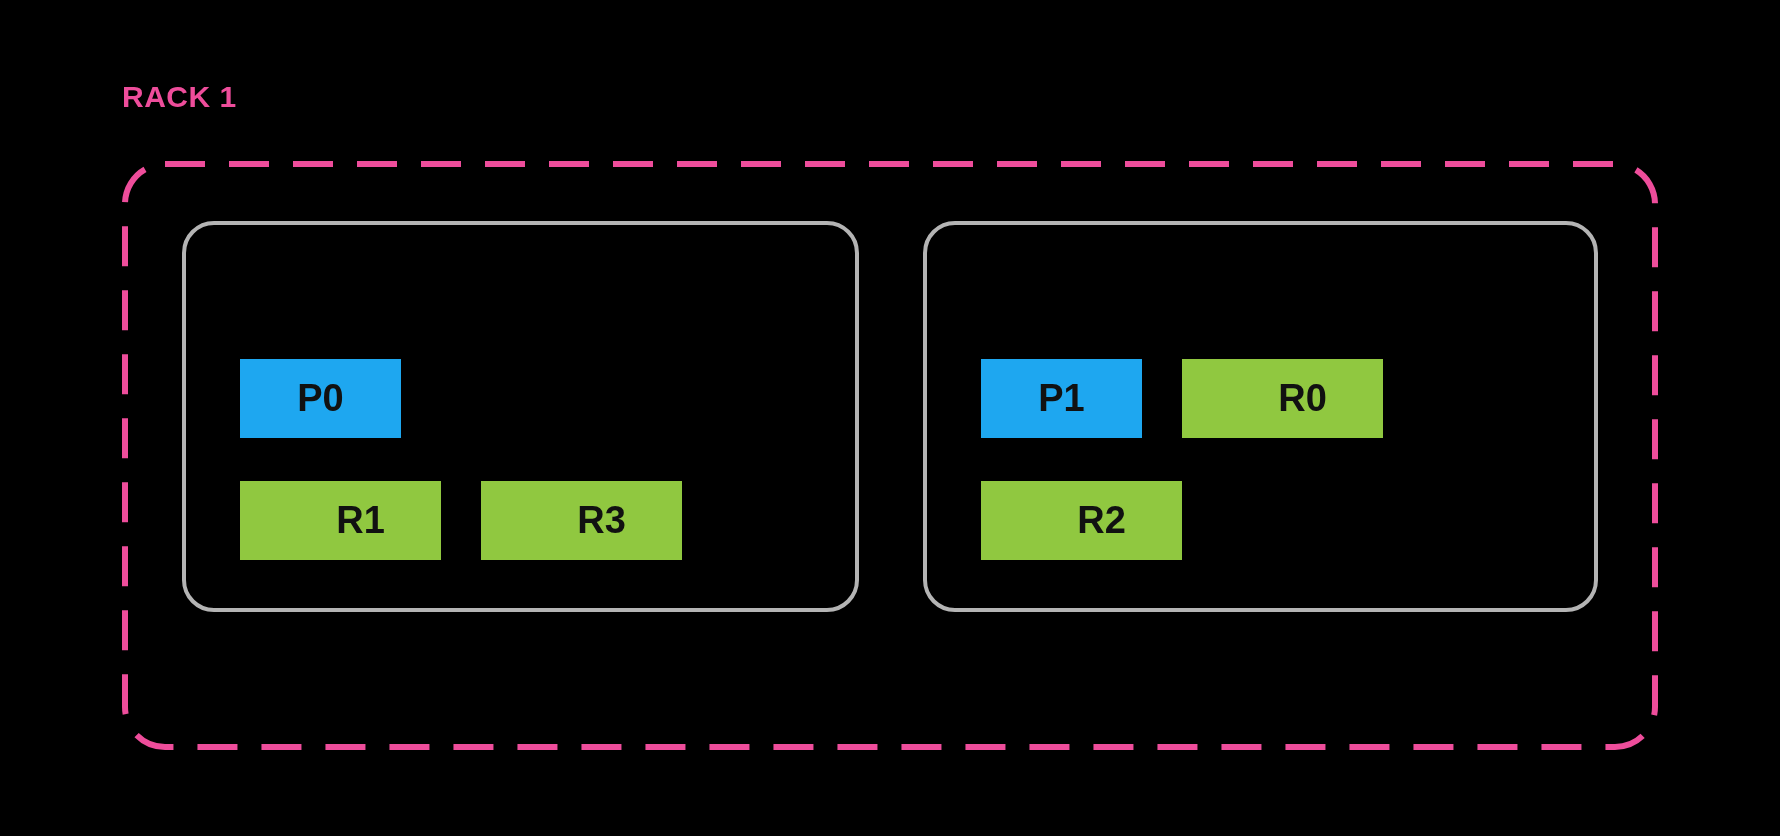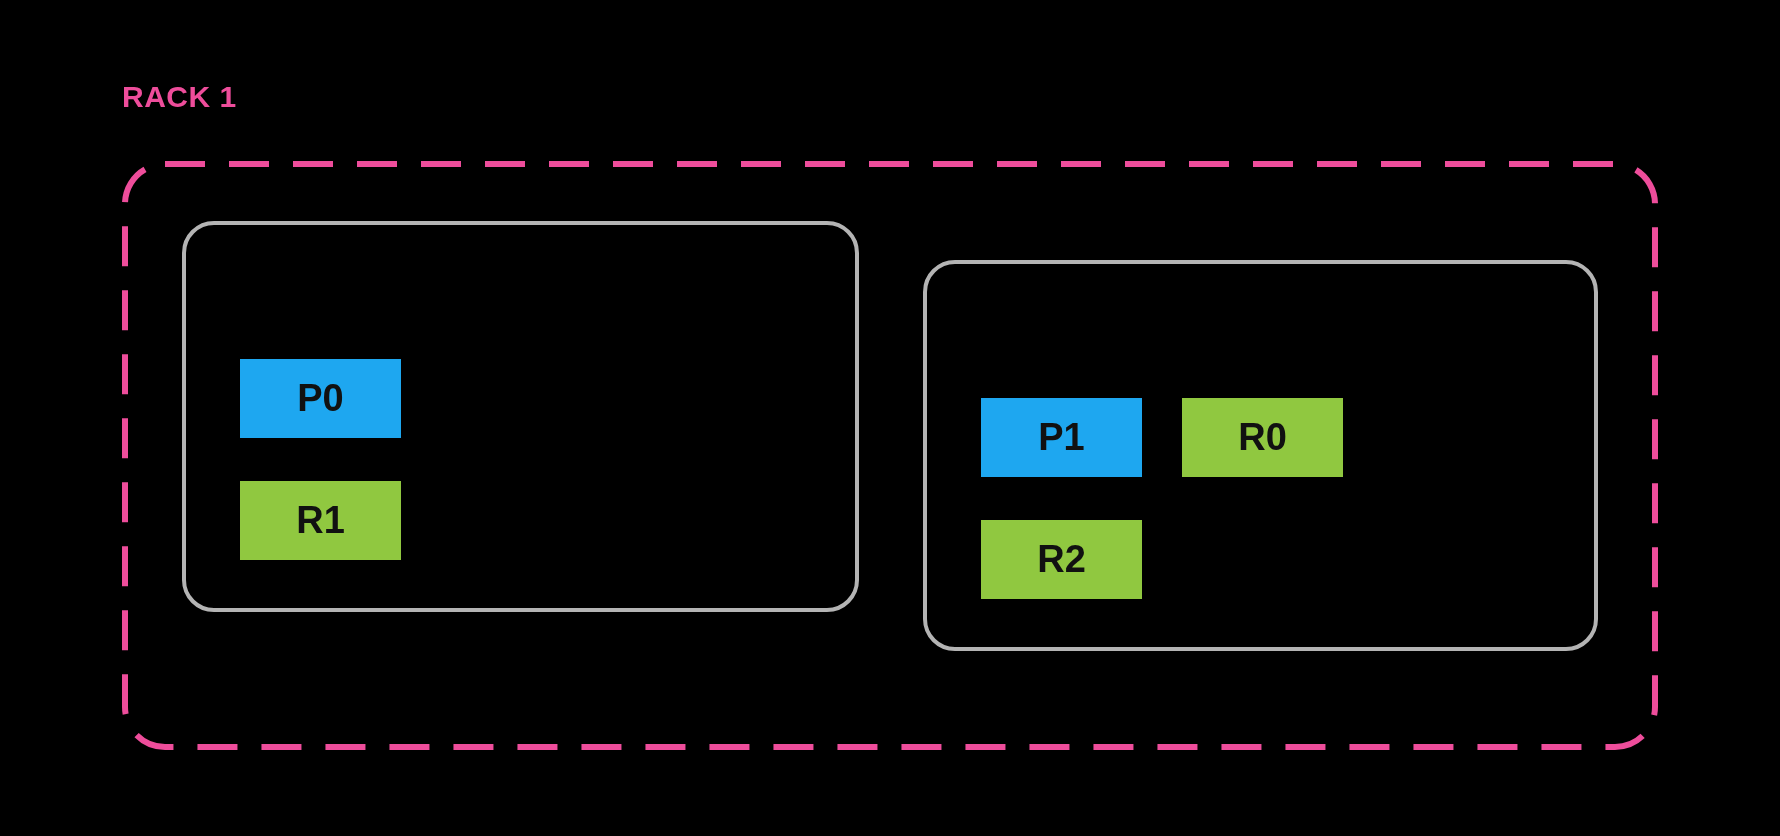--- a/index.html
+++ b/index.html
@@ -51,21 +51,21 @@
   .host {
     position: absolute;
     top: 60px;
     height: 391px;
     box-sizing: border-box;
     border: 4px solid var(--host-border, #B4B4B4);
     border-radius: 32px;
     padding: 134px 0 0 54px;
   }
   .host-1 { left: 60px;  width: 677px; }
-  .host-2 { left: 801px; width: 675px; margin-top: 39px; }
+  .host-2 { left: 801px; width: 675px; }
   .shard-rows {
     display: flex;
     flex-direction: column;
     gap: 43px;
   }
   .shard-row {
     display: flex;
     flex-direction: row;
     gap: 40px;
   }
@@ -74,21 +74,21 @@
     height: 79px;
     display: flex;
     align-items: center;
     justify-content: center;
     font-size: 38px;
     font-weight: 700;
     color: #111111;
     flex: 0 0 auto;
   }
   .shard-cell.primary { background: var(--primary-color, #1EA7F0); }
-  .shard-cell.replica { background: var(--replica-color, #90C840); }
+  .shard-cell.replica { background: var(--replica-color, #90C840); padding-left: 40px; }
 </style>
 </head>
 <body>
 
 <div class="canvas">
 
   <div class="rack-label">RACK 1</div>
 
   <div class="rack">
 
@@ -96,20 +96,21 @@
       <rect x="3" y="3" width="1530" height="583" rx="40" ry="40"></rect>
     </svg>
 
     <div class="host host-1">
       <div class="shard-rows">
           <div class="shard-row">
             <div class="shard-cell primary">P0</div>
           </div>
           <div class="shard-row">
             <div class="shard-cell replica">R1</div>
+            <div class="shard-cell replica">R3</div>
           </div>
         </div>
     </div>
 
     <div class="host host-2">
       <div class="shard-rows">
           <div class="shard-row">
             <div class="shard-cell primary">P1</div>
             <div class="shard-cell replica">R0</div>
           </div>

